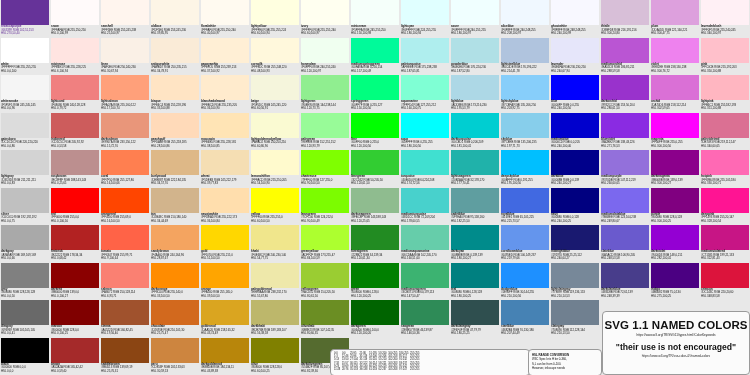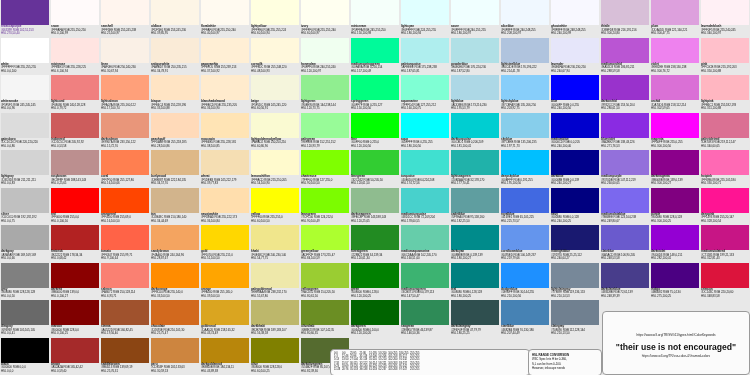--- a/index.html
+++ b/index.html
@@ -1238,18 +1238,19 @@
   </div>
 
   <div class="panel" id="hsl-panel">
     <div class="hh">HSL RANGE CONVERSION</div>
     <div class="hl" style="top:7px">W3C Spec lets H be 0-360,</div>
     <div class="hl" style="top:11.5px">S,L can be from 0-100.</div>
     <div class="hl" style="top:16px">However, inkscape needs</div>
   </div>
 
   <div class="panel" id="title-panel">
+    <div class="t1">SVG 1.1 NAMED COLORS</div>
     <div class="u1">https://www.w3.org/TR/SVG11/types.html#ColorKeywords</div>
     <div class="t2">"their use is not encouraged"</div>
     <div class="u2">https://www.w3.org/TR/css-color-4/#named-colors</div>
   </div>
 
 </div>
 
 </body></html>

